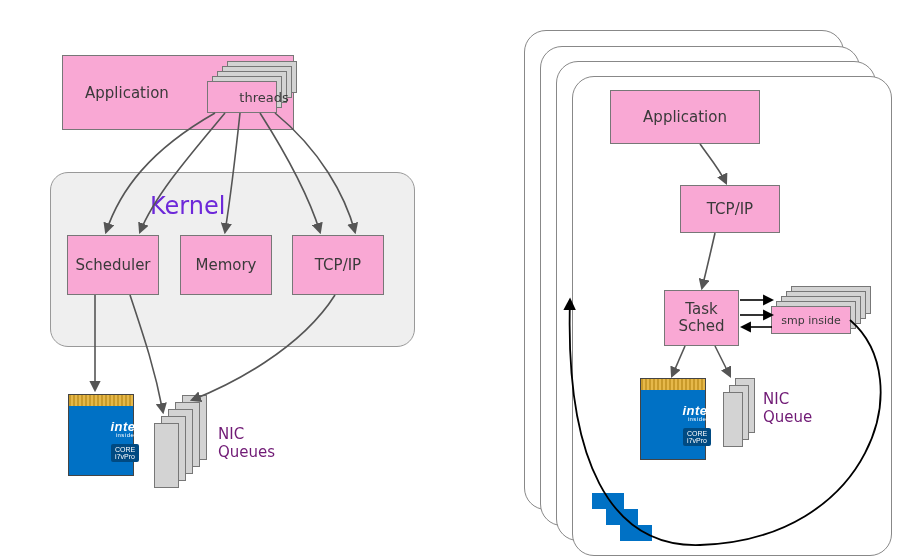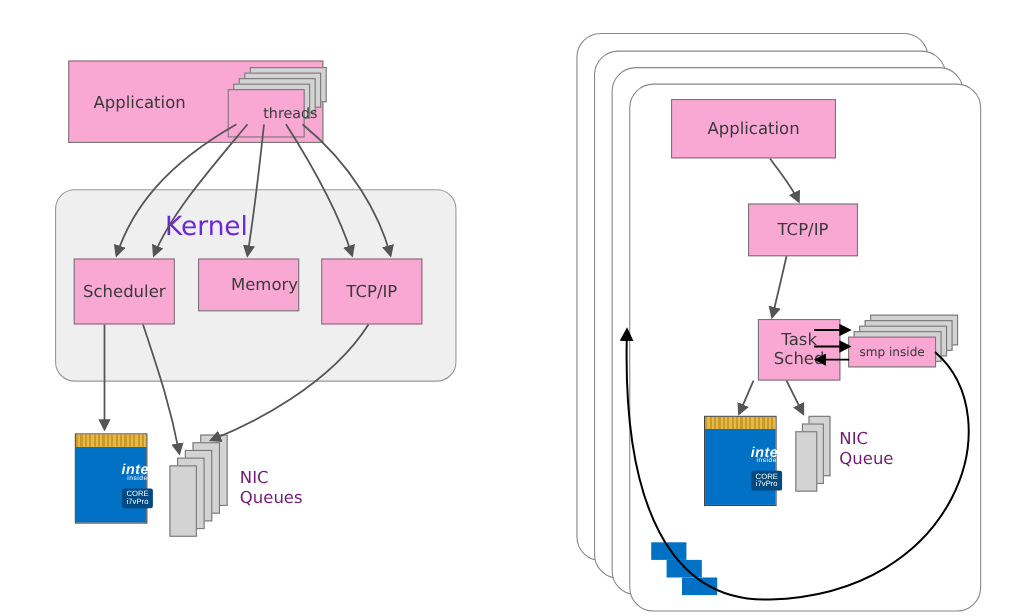--- a/index.html
+++ b/index.html
@@ -107,31 +107,31 @@
 <body>
 
 <div class="box" style="left:62px; top:55px; width:232px; height:75px; justify-content:flex-start; padding-left:22px;">
   <span>Application</span>
 </div>
 
 <div class="stack-frame" style="left:227px; top:61px; width:70px; height:32px;"></div>
 <div class="stack-frame" style="left:222px; top:66px; width:70px; height:32px;"></div>
 <div class="stack-frame" style="left:217px; top:71px; width:70px; height:32px;"></div>
 <div class="stack-frame" style="left:212px; top:76px; width:70px; height:32px;"></div>
-<div class="box" style="left:207px; top:81px; width:70px; height:44px; font-size:13px;padding-left:44px;">
+<div class="box" style="left:207px; top:81px; width:70px; height:32px; font-size:13px;padding-left:44px;">
   <span>threads</span>
 </div>
 
 <div class="panel" style="left:50px; top:172px; width:365px; height:175px;"></div>
 <div class="big-label" style="left:150px; top:192px;">Kernel</div>
 
 <div class="box" style="left:67px; top:235px; width:92px; height:60px;">
   <span>Scheduler</span>
 </div>
-<div class="box" style="left:180px; top:235px; width:92px; height:48px;justify-content:flex-end;">
+<div class="box" style="left:180px; top:235px; width:92px; height:60px;">
   <span>Memory</span>
 </div>
 <div class="box" style="left:292px; top:235px; width:92px; height:60px;">
   <span>TCP/IP</span>
 </div>
 
 <div class="intel-badge" style="left:68px; top:394px;">
   <div class="intel-top"></div>
   <div class="intel-body">
     <div class="intel-logo">intel</div>
@@ -154,21 +154,21 @@
 <div class="white-panel" style="left:572px; top:76px; width:320px; height:480px;"></div>
 
 <div class="box" style="left:610px; top:90px; width:150px; height:54px;">
   <span>Application</span>
 </div>
 
 <div class="box" style="left:680px; top:185px; width:100px; height:48px;">
   <span>TCP/IP</span>
 </div>
 
-<div class="box" style="left:664px; top:290px; width:75px; height:56px; text-align:center; line-height:1.15;margin-left:25px;">
+<div class="box" style="left:664px; top:290px; width:75px; height:56px; text-align:center; line-height:1.15;">
   <span style="white-space:pre;">Task
 Sched</span>
 </div>
 
 <div class="stack-frame" style="left:791px; top:286px; width:80px; height:28px;"></div>
 <div class="stack-frame" style="left:786px; top:291px; width:80px; height:28px;"></div>
 <div class="stack-frame" style="left:781px; top:296px; width:80px; height:28px;"></div>
 <div class="stack-frame" style="left:776px; top:301px; width:80px; height:28px;"></div>
 <div class="box" style="left:771px; top:306px; width:80px; height:28px; font-size:11px;">
   <span>smp inside</span>

